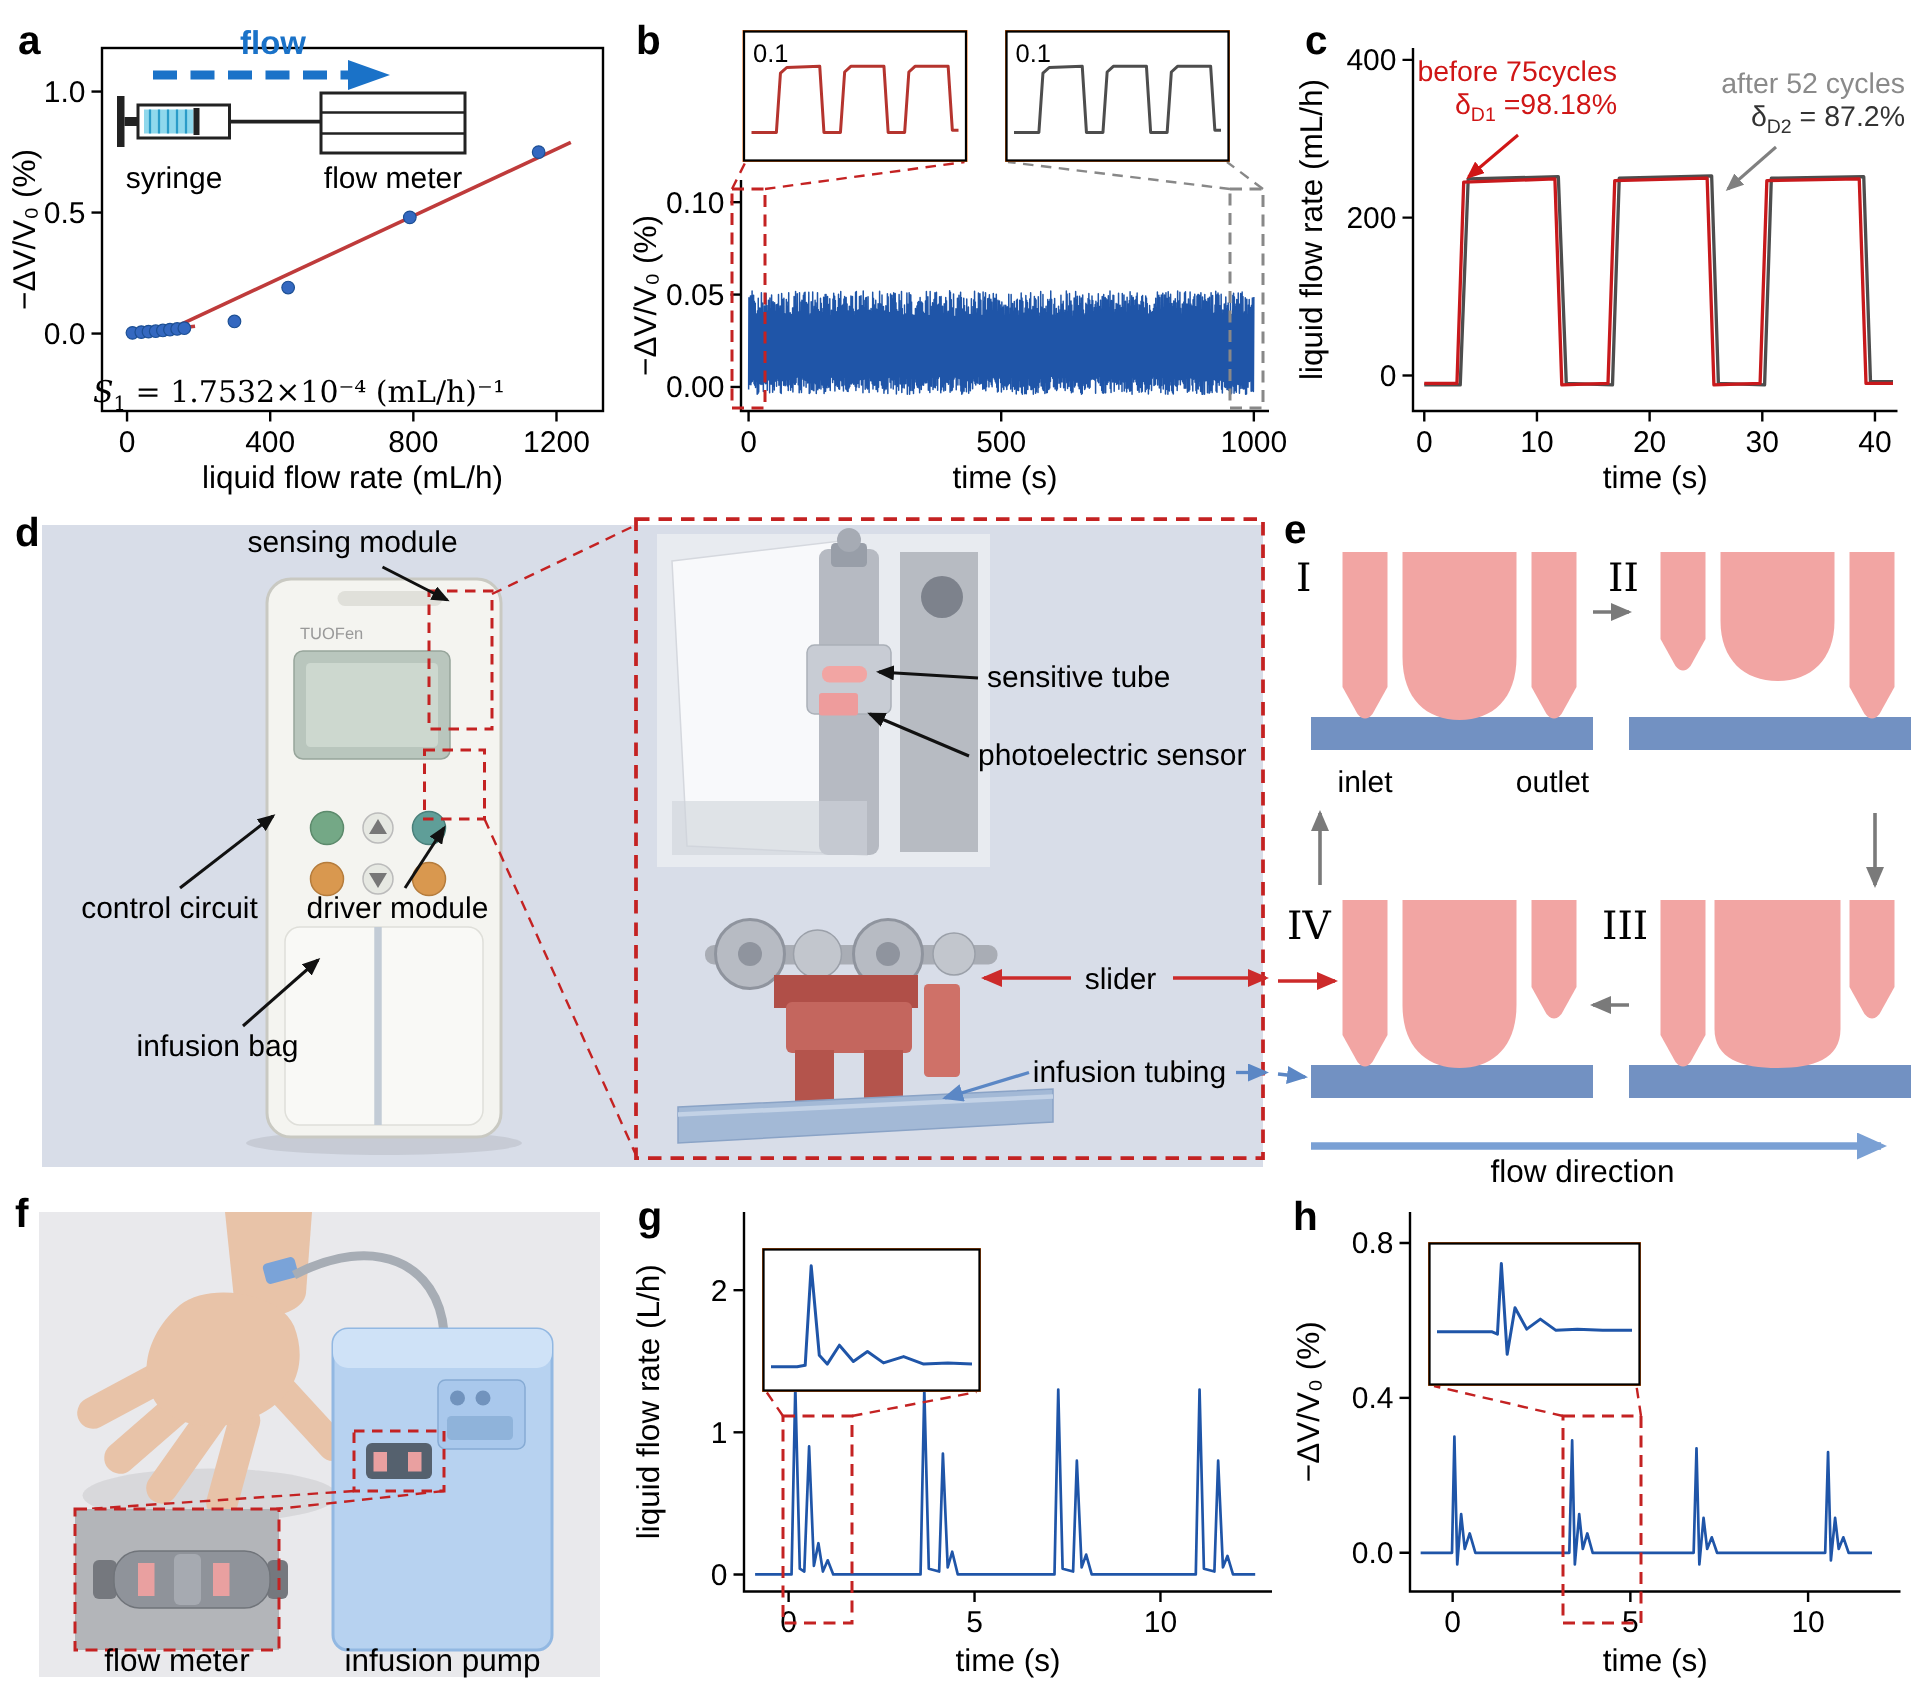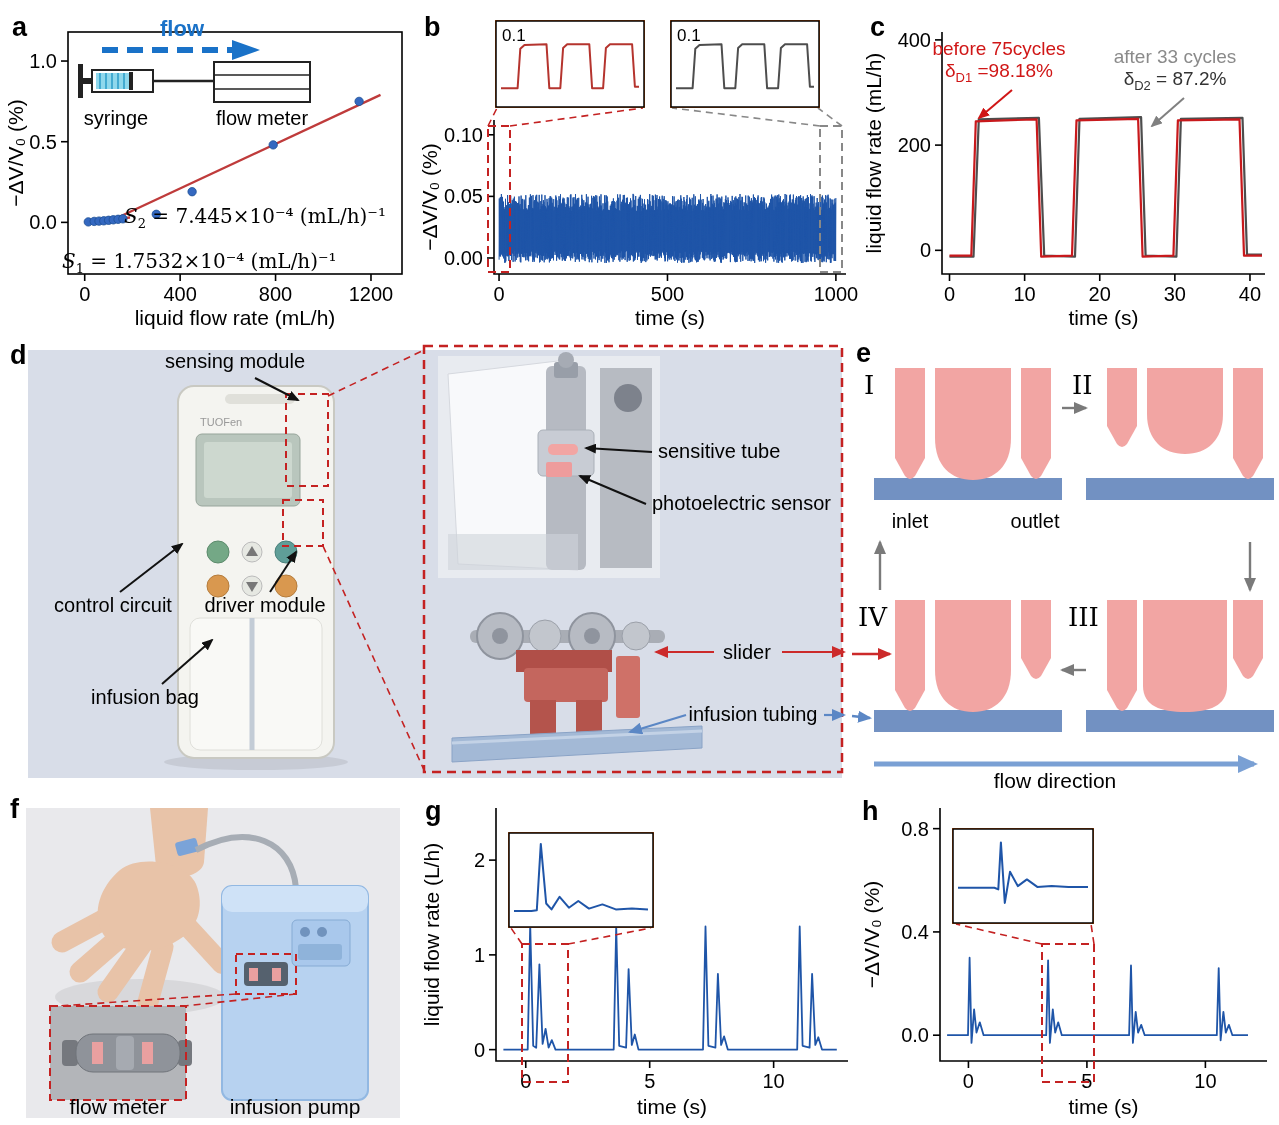--- a/index.html
+++ b/index.html
@@ -9,21 +9,21 @@
   .panel{position:absolute}
   .plabel{position:absolute;font-weight:bold;font-size:27px;z-index:9;line-height:1}
   svg{display:block}
   svg text{font-family:"Liberation Sans",sans-serif}
   .serif{font-family:"DejaVu Serif","Liberation Serif",serif}
   .overlay{position:absolute;left:0;top:0;pointer-events:none;z-index:6}
   .inset{position:absolute;z-index:7;background:#f97316}
   .ann{position:absolute;font-family:"DejaVu Serif","Liberation Serif",serif;font-size:20px;white-space:nowrap;z-index:8}
   .ann i{font-style:italic}
   .ann sub,.legend sub{font-size:13px}
-  .legend{position:absolute;text-align:center;line-height:1.18;white-space:nowrap;z-index:8;font-size:19px}
+  .legend{position:absolute;text-align:right;line-height:1.18;white-space:nowrap;z-index:8;font-size:19px}
 </style>
 </head>
 <body>
 
 <div id="stage">
 
   <section class="panel" id="panel-a" style="left:6px;top:6px;width:410px;height:330px">
     <div class="plabel" style="left:6px;top:8px">a</div>
     <svg id="chart-a" width="410" height="330">
         <g>
@@ -80,21 +80,20 @@
         <line x1="89" y1="69" x2="150" y2="69" stroke="#222" stroke-width="2.5"></line>
       </g>
       <g>
         <rect x="150" y="50" width="96" height="40" fill="#fff" stroke="#222" stroke-width="2"></rect>
         <line x1="150" y1="63" x2="246" y2="63" stroke="#222" stroke-width="1.6"></line>
         <line x1="150" y1="77" x2="246" y2="77" stroke="#222" stroke-width="1.6"></line>
       </g>
       <text x="52" y="113" text-anchor="middle" font-size="20" fill="#000">syringe</text>
       <text x="198" y="113" text-anchor="middle" font-size="20" fill="#000">flow meter</text>
     </svg>
-    <div class="ann" style="left:118px;top:198px"><i>S</i><sub>2</sub><span> = 7.445×10⁻⁴ (mL/h)⁻¹</span></div>
     <div class="ann" style="left:56px;top:243px"><i>S</i><sub>1</sub><span> = 1.7532×10⁻⁴ (mL/h)⁻¹</span></div>
   </section>
 
   <section class="panel" id="panel-b" style="left:420px;top:6px;width:442px;height:330px">
     <div class="plabel" style="left:4px;top:8px">b</div>
     <svg id="chart-b" width="442" height="330">
         <g>
           <path d="M 74 114 L 74 268 L 426 268" stroke="#000" stroke-width="1.6" fill="none"></path>
           <line x1="79.05263157894737" y1="268" x2="79.05263157894737" y2="275" stroke="#000" stroke-width="1.6" fill="none"></line>
           <text x="79.05263157894737" y="295" fill="#000" font-size="20" text-anchor="middle">0</text>
@@ -166,21 +165,21 @@
         <g>
           <polyline points="85.5,250.6 109.5,250.6 114.8,113.3 174.9,111.8 180.2,249.6 211.0,250.6 215.5,112.8 277.1,111.2 281.6,249.6 312.4,250.6 316.9,112.8 378.5,111.8 383.0,248.5 398.0,248.5" fill="none" stroke="#4d4d4d" stroke-width="2.2" stroke-linejoin="round"></polyline>
           <polyline points="85.5,249.6 107.3,249.6 111.8,115.4 172.6,113.3 177.2,250.6 208.0,249.6 212.5,114.4 274.1,112.8 278.6,250.6 309.4,249.6 313.9,114.4 375.5,113.3 380.0,249.6 398.0,249.6" fill="none" stroke="#c8191c" stroke-width="2.2" stroke-linejoin="round"></polyline>
         </g>
       </svg>
     <div class="legend" style="left:56px;top:32px;width:158px;color:var(--legend-red)">
       <div>before 75cycles</div>
       <div><span>δ</span><sub>D1</sub><span> =98.18%</span></div>
     </div>
     <div class="legend" style="left:216px;top:40px;width:190px">
-      <div style="color:var(--legend-gray)">after 33 cycles</div>
+      <div style="color:var(--legend-gray)">after 52 cycles</div>
       <div style="color:#333"><span>δ</span><sub>D2</sub><span> = 87.2%</span></div>
     </div>
     <svg class="overlay" width="413" height="330">
       <defs>
         <marker id="mk-c-red" markerUnits="userSpaceOnUse" markerWidth="12" markerHeight="10" refX="10" refY="5" orient="auto">
             <path d="M0,0 L12,5 L0,10 Z" style="fill:var(--legend-red)"></path>
           </marker>
         <marker id="mk-c-gray" markerUnits="userSpaceOnUse" markerWidth="12" markerHeight="10" refX="10" refY="5" orient="auto">
             <path d="M0,0 L12,5 L0,10 Z" fill="#808080"></path>
           </marker>

